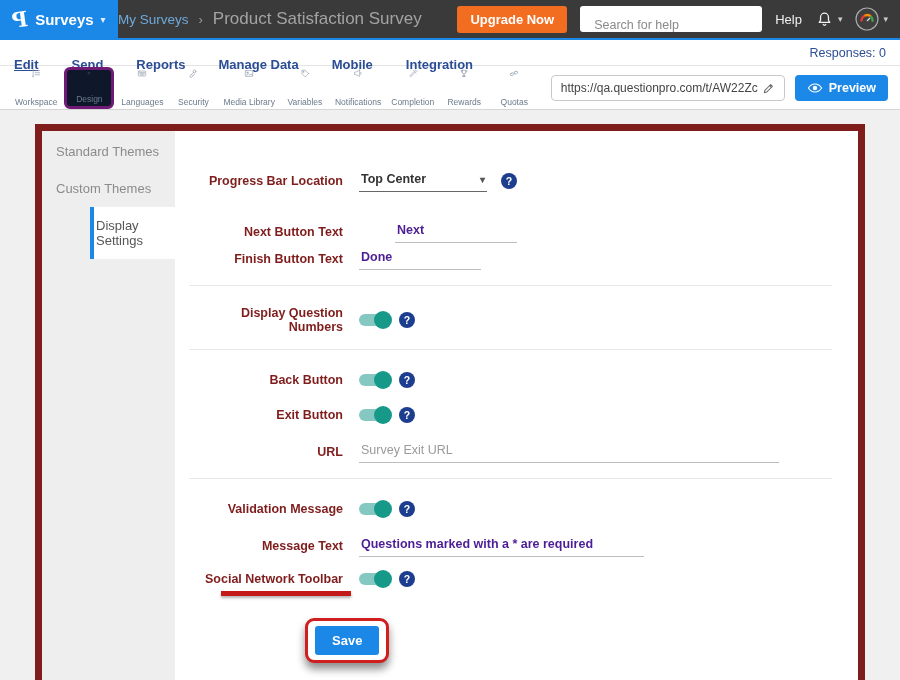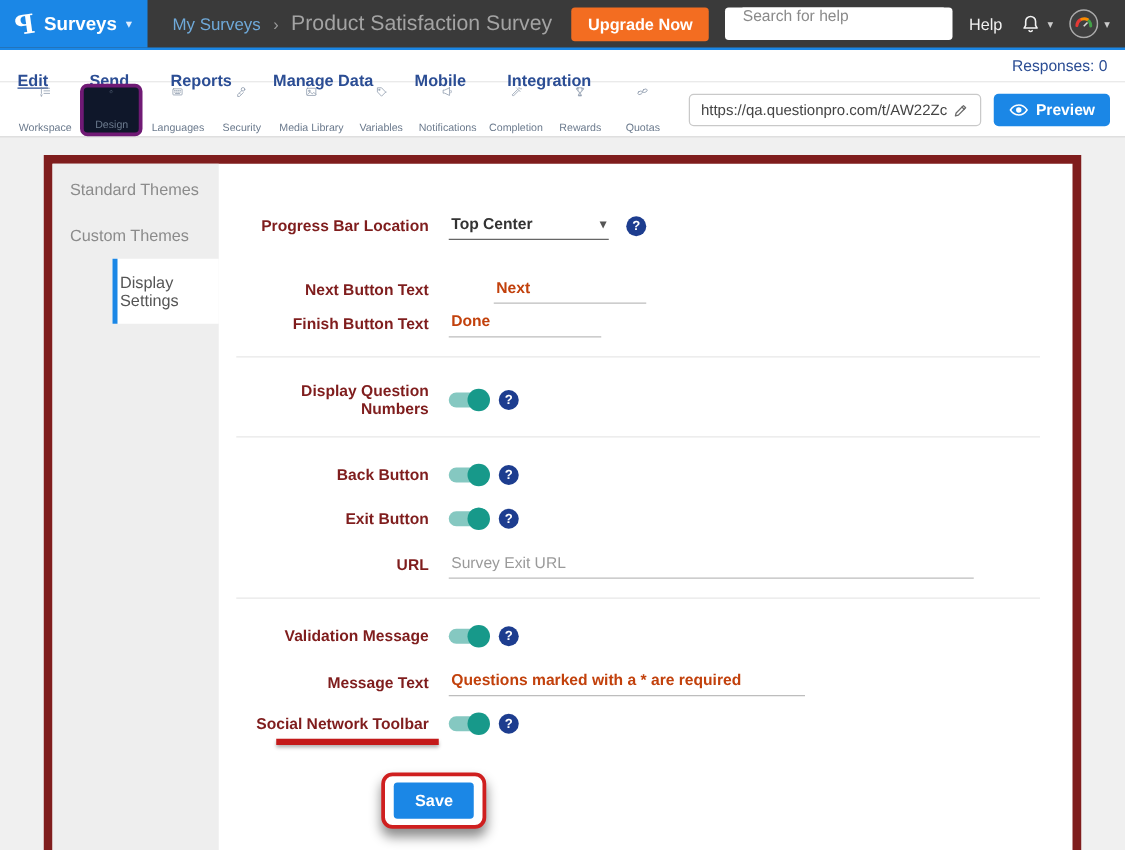--- a/index.html
+++ b/index.html
@@ -4,27 +4,27 @@
 <style>
   * { margin:0; padding:0; box-sizing:border-box; }
   html,body { width:900px; height:680px; overflow:hidden; font-family:"Liberation Sans", sans-serif; background:#f0f0f0; }
 
   
   .topbar { height:40px; background:#3a3a3a; display:flex; align-items:center; border-bottom:2px solid #1b87e6; }
   .logo-area { width:118px; height:100%; background:#1b87e6; display:flex; align-items:center; justify-content:center; gap:7px; color:#fff; cursor:pointer; }
   .logo-p { font-size:21px; font-weight:bold; font-family:"DejaVu Serif", serif; transform:scaleX(-1) rotate(8deg); display:inline-block; }
   .product-name { font-size:15px; font-weight:bold; }
   .caret { font-size:10px; color:#dfeeff; }
-  .crumb { display:flex; align-items:center; gap:10px; padding-left:20px; }
+  .crumb { display:flex; align-items:center; gap:10px; }
   .crumb-parent { color:#6fa9d9; font-size:13.5px; cursor:pointer; }
   .crumb-sep { color:#9a9a9a; font-size:13px; }
   .crumb-title { color:#a3a3a3; font-size:17px; }
   .top-right { margin-left:auto; display:flex; align-items:center; gap:13px; padding-right:12px; }
   .upgrade-btn { background:#f36d21; color:#fff; border:none; font-size:13px; font-weight:bold; padding:6px 13px; border-radius:3px; cursor:pointer; font-family:inherit; }
-  .help-search { width:182px; height:26px; background:#fff; border-radius:3px; display:flex; align-items:flex-start; padding:0 8px; gap:6px; }
+  .help-search { width:182px; height:26px; background:#fff; border-radius:3px; display:flex; align-items:flex-end; padding:0 8px; gap:6px; }
   .help-search input { border:none; outline:none; flex:1; font-size:12.5px; font-family:inherit; color:#444; }
   .help-search input::placeholder { color:#8a8a8a; }
   .help-label { color:#f0f0f0; font-size:13px; cursor:pointer; }
   .icon-btn { display:flex; align-items:center; gap:4px; cursor:pointer; }
   .small-caret { color:#cccccc; font-size:9px; }
   .avatar { width:24px; height:24px; border-radius:50%; }
 
   
   .navbar { height:26px; background:#fff; display:flex; align-items:center; padding:0 14px; gap:33px; border-bottom:1px solid #e3e3e3; }
   .nav-item { color:#2b4d94; font-size:13px; font-weight:600; cursor:pointer; padding:2px 0;margin-top:23px; }
@@ -45,21 +45,21 @@
   
   .main { padding:14px 35px 0 35px; }
   .card { background:#fff; border:7px solid #7f1d1d; height:586px; display:flex; }
   .side { width:133px; background:#eeeeee; flex-shrink:0; padding-top:2px; }
   .side-item { padding:11px 14px; font-size:13px; color:#8b8b8b; cursor:pointer; }
   .side-item.active { background:#fff; color:#555; border-left:4px solid #1b87e6; padding-left:2px;margin-left:48px; }
 
   .form { flex:1; padding:38px 26px 0 18px; }
   .row { display:flex; align-items:center; margin-bottom:15px; }
   .row-label { width:150px; flex-shrink:0; text-align:right; margin-right:16px; font-size:12.5px; font-weight:600; color:#7f1d1d; }
-  .u-input { border:none; border-bottom:1px solid #bdbdbd; outline:none; font-family:inherit; font-size:12.5px; font-weight:600; color:#c2410c; padding:3px 2px 5px 2px; background:transparent; }
+  .u-input { border:none; border-bottom:1px solid #bdbdbd; outline:none; font-family:inherit; font-size:12.5px; font-weight:600; color:#4c1d95; padding:3px 2px 5px 2px; background:transparent; }
   .u-input::placeholder { color:#9a9a9a; font-weight:400; }
   .w-sm { width:122px; }
   .w-lg { width:285px; }
   .w-xl { width:420px; }
   .select { width:128px; border-bottom:1px solid #666; display:flex; align-items:center; justify-content:space-between; padding:3px 2px 5px 2px; font-size:12.5px; font-weight:600; color:#333; cursor:pointer; margin-right:12px; }
   .select .caret-d { color:#555; font-size:10px; }
   .help-dot { width:16px; height:16px; border-radius:50%; background:#1d3d8f; color:#fff; font-size:10.5px; font-weight:bold; text-align:center; line-height:16px; margin-left:10px; cursor:pointer; flex-shrink:0; }
   .toggle { position:relative; width:30px; height:12px; background:#85c8c1; border-radius:7px; cursor:pointer; margin:4px 0; }
   .toggle .knob { position:absolute; right:-3px; top:-3px; width:18px; height:18px; border-radius:50%; background:#17998a; }
   .divider { border:none; border-top:1px solid #e8e8e8; margin:6px 0 20px -4px; }

